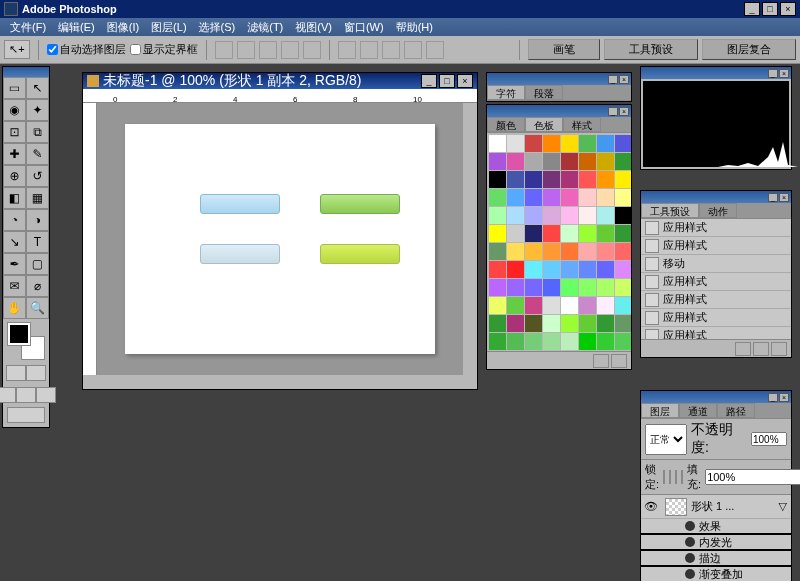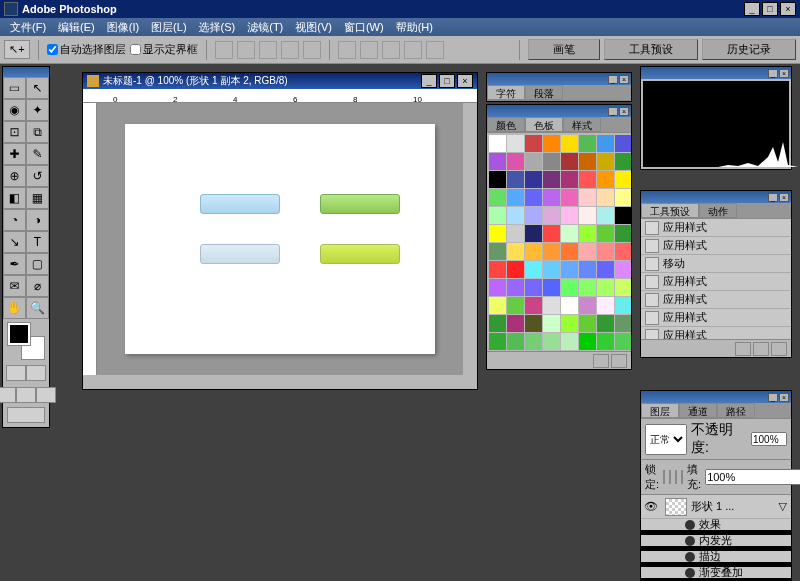--- a/index.html
+++ b/index.html
@@ -25,21 +25,21 @@
 .tb-cell{height:22px;border:1px solid #888;background:#b8b8b8;display:flex;align-items:center;justify-content:center;font-size:12px;}
 .tb-swatches{padding:4px;display:flex;flex-direction:column;align-items:center;}
 .tb-fgbg{position:relative;width:36px;height:36px;}
 .tb-fg{position:absolute;width:22px;height:22px;background:#000;border:2px solid #fff;outline:1px solid #888;}
 .tb-bg{position:absolute;right:0;bottom:0;width:22px;height:22px;background:#fff;border:2px solid #fff;outline:1px solid #888;}
 .tb-mode{display:flex;margin-top:6px;}
 .tb-modecell{width:20px;height:16px;border:1px solid #888;background:#d0d0d0;}
 .docwin{position:absolute;left:82px;top:8px;width:396px;height:318px;background:#b8b8b8;border:1px solid #000;}
 .docwin .dtitle{height:16px;background:linear-gradient(#0a246a,#2a5aaa);color:#fff;display:flex;align-items:center;padding:0 4px;}
 .docwin .dtitle .dicon{width:12px;height:12px;background:#d4a040;margin-right:4px;}
-.docwin .dtitle span{flex:1;font-size:10px;}
+.docwin .dtitle span{flex:1;font-size:14px;}
 .ruler-h{height:14px;background:#fff;border-bottom:1px solid #888;display:flex;font-size:8px;position:relative;}
 .ruler-h .tick{position:absolute;top:6px;font-size:8px;}
 .ruler-v{position:absolute;left:0;top:30px;width:14px;bottom:14px;background:#fff;border-right:1px solid #888;}
 .canvas-wrap{position:absolute;left:14px;top:30px;right:14px;bottom:14px;background:#969696;display:flex;align-items:center;justify-content:center;}
 .canvas{width:310px;height:230px;background:#fff;box-shadow:2px 2px 4px rgba(0,0,0,.3);}
 .statusbar{position:absolute;bottom:0;left:0;right:0;height:14px;background:#b8b8b8;}
 .btn{position:absolute;width:80px;height:20px;border-radius:3px;}
 .btn-blue1{left:75px;top:70px;background:linear-gradient(#cfe8f8,#a8d4f0);border:1px solid #8bc;}
 .btn-green1{left:195px;top:70px;background:linear-gradient(#b8e888,#8cc850);border:1px solid #7a5;}
 .btn-blue2{left:75px;top:120px;background:linear-gradient(#e0eef5,#c8dde8);border:1px solid #abc;}
@@ -64,21 +64,21 @@
 .layer-ctrl select{font-size:10px;height:31px;}
 .layer-ctrl .small{font-size:14px;}
 .layer-ctrl .inp{width:36px;height:14px;font-size:10px;}
 .layer-lock{padding:2px 4px;display:flex;align-items:center;gap:4px;background:#b8b8b8;border-bottom:1px solid #888;}
 .layer-lock .lk{width:14px;height:14px;border:1px solid #888;}
 .layer-list{}
 .layer-item{display:flex;align-items:center;height:24px;background:#c8c8c8;border-bottom:1px solid #aaa;}
 .layer-item.sel{background:#2a5a9a;color:#fff;}
 .layer-eye{width:20px;display:flex;justify-content:center;}
 .layer-thumb{width:22px;height:18px;background:#fff;border:1px solid #888;margin:0 4px;background-image:linear-gradient(45deg,#ccc 25%,transparent 25%,transparent 75%,#ccc 75%),linear-gradient(45deg,#ccc 25%,transparent 25%,transparent 75%,#ccc 75%);background-size:6px 6px;background-position:0 0,3px 3px;}
-.layer-fx{height:16px;display:flex;align-items:center;padding-left:44px;background:#c8c8c8;border-bottom:5px solid #000000;gap:4px;font-size:10px;}
+.layer-fx{height:16px;display:flex;align-items:center;padding-left:44px;background:#c8c8c8;border-bottom:2px solid #000000;gap:4px;font-size:10px;}
 .fx-dot{width:10px;height:10px;border-radius:50%;background:#333;}
 </style>
 </head>
 <body>
 
 <div class="titlebar">
   <div class="logo"></div>
   <div class="title">Adobe Photoshop</div>
   <div class="winbtns">
     <div class="winbtn">_</div>
@@ -119,21 +119,21 @@
   <div class="optsep"></div>
   <div class="opticon"></div>
   <div class="opticon"></div>
   <div class="opticon"></div>
   <div class="opticon"></div>
   <div class="opticon"></div>
   <div style="flex:1"></div>
   <div class="optsep"></div>
   <div class="opttab">画笔</div>
   <div class="opttab">工具预设</div>
-  <div class="opttab">历史记录</div>
+  <div class="opttab">图层复合</div>
 </div>
 
 <div class="workspace">
 
   <div class="toolbox">
     <div class="tb-header"></div>
     <div class="tb-grid">
       <div class="tb-cell">▭</div>
         <div class="tb-cell">↖</div>
       <div class="tb-cell">◉</div>

